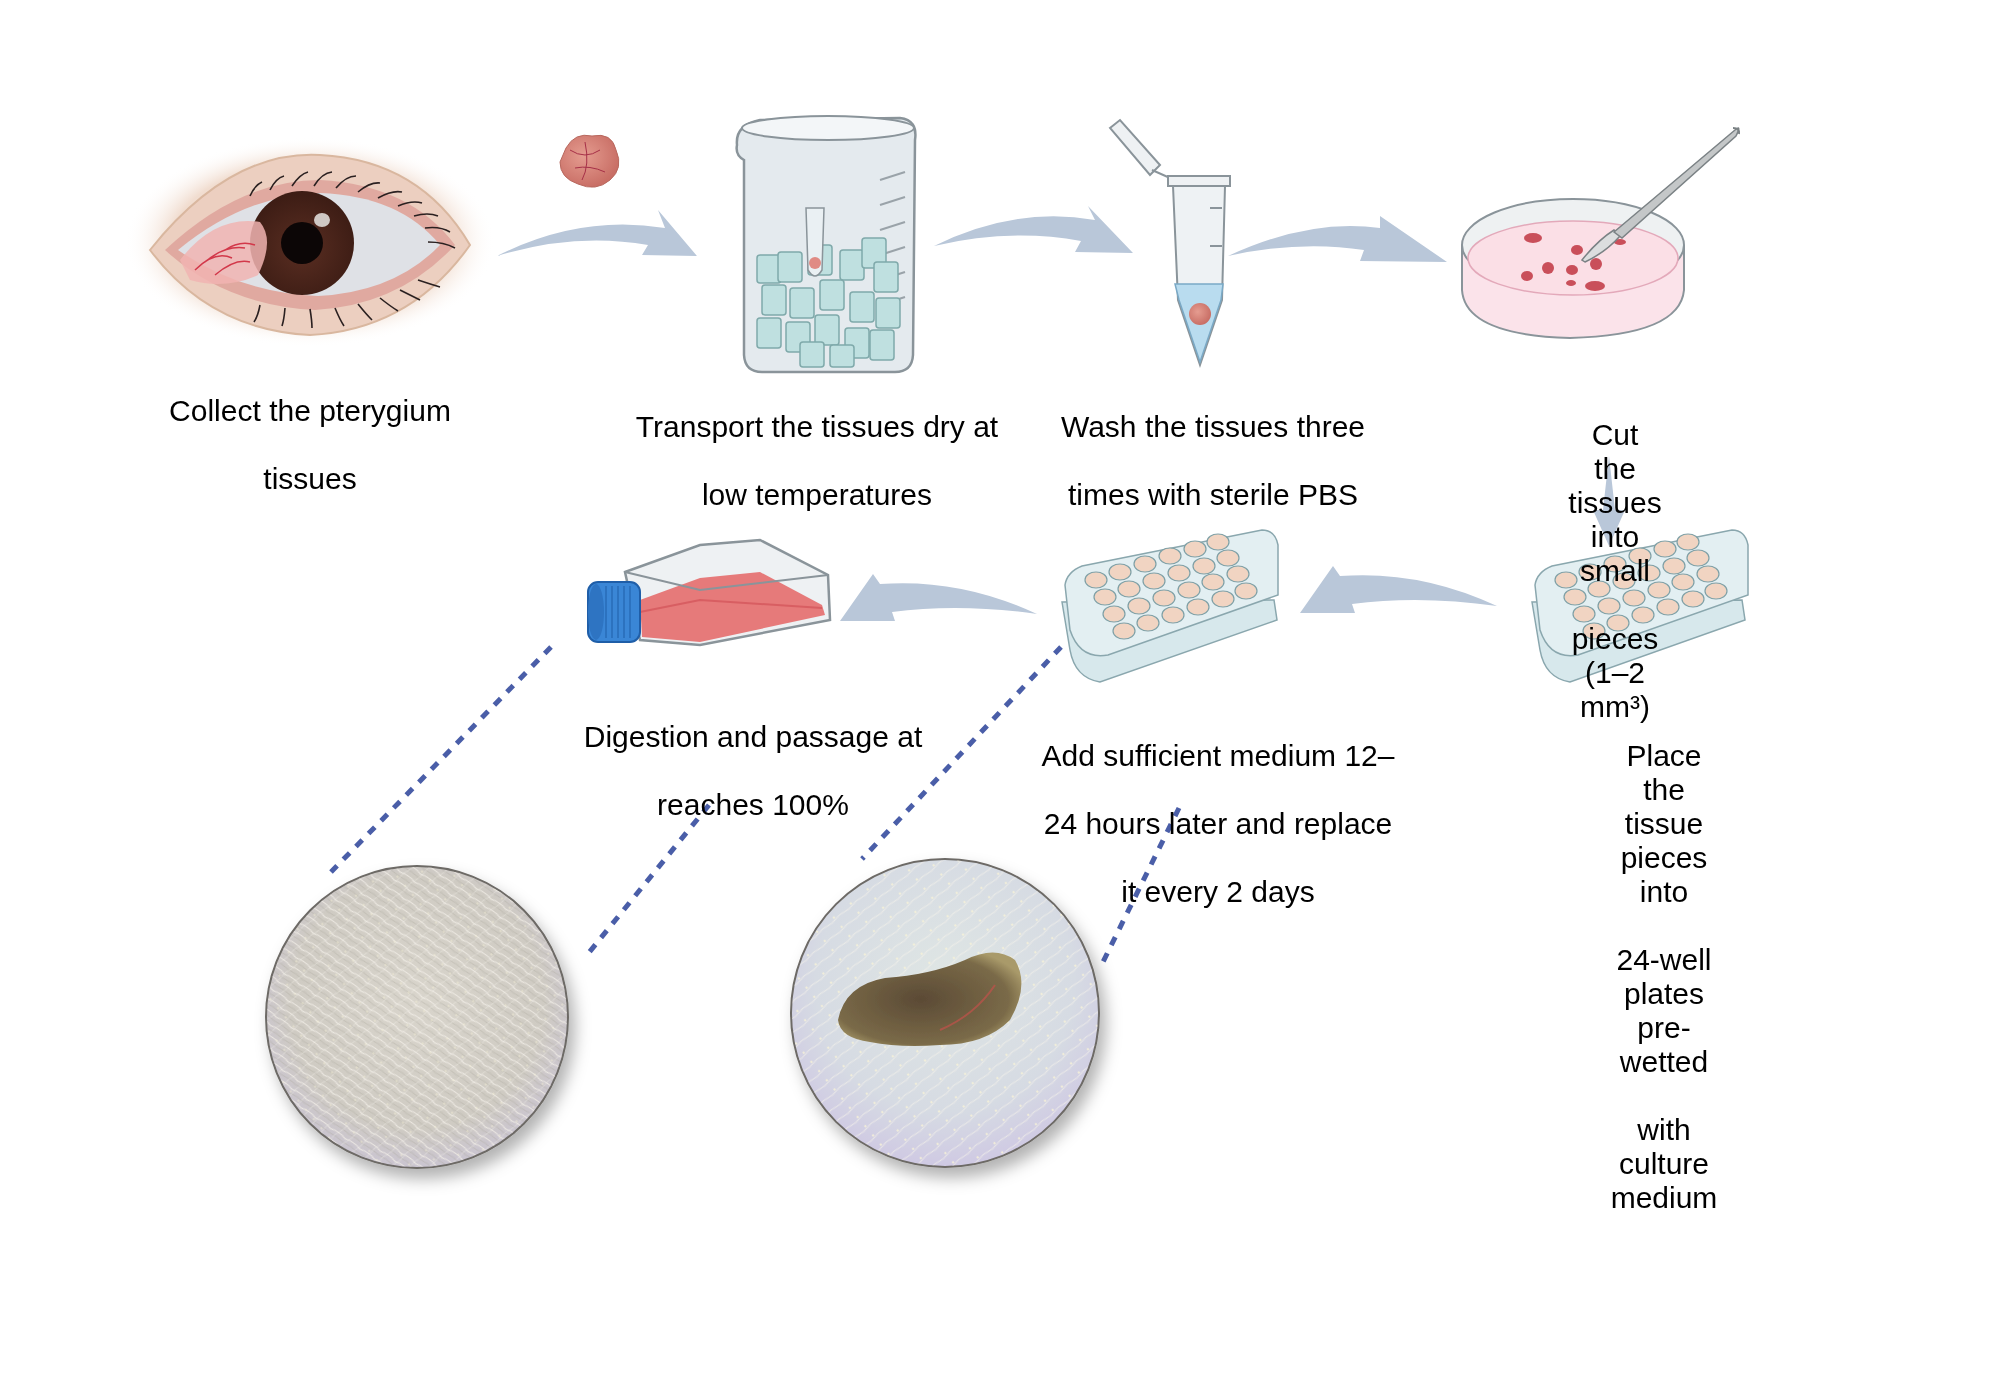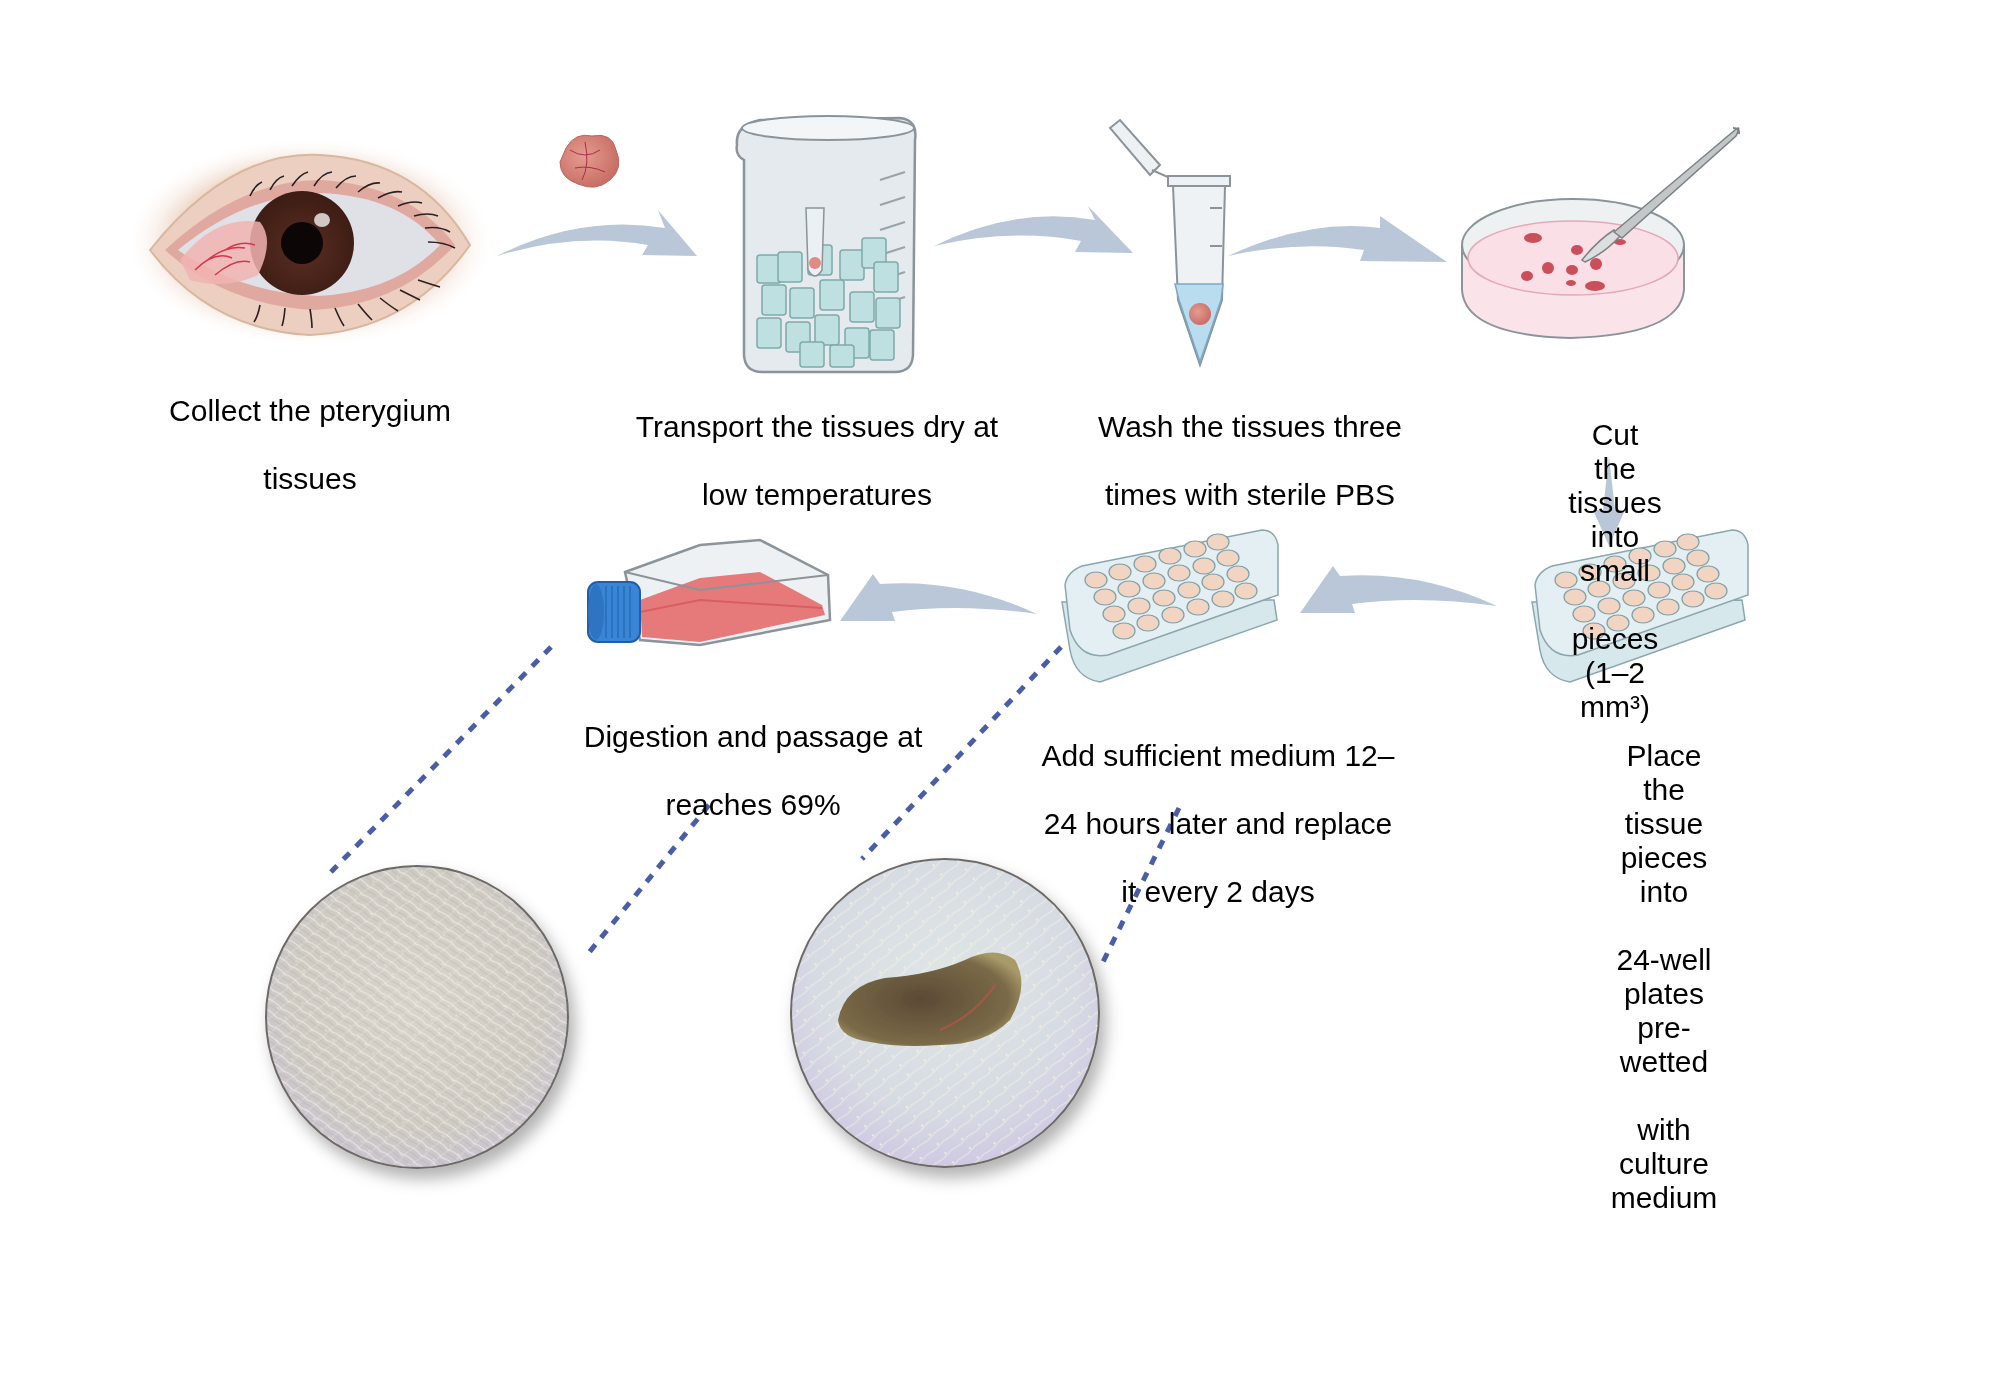--- a/index.html
+++ b/index.html
@@ -280,36 +280,36 @@
 </svg>
 
 <div class="label" style="left:310px; top:360px;">
   <span>Collect the pterygium</span>
   <span>tissues</span>
 </div>
 <div class="label" style="left:817px; top:376px;">
   <span>Transport the tissues dry at</span>
   <span>low temperatures</span>
 </div>
-<div class="label" style="left:1213px; top:376px;margin-left:37px;">
+<div class="label" style="left:1213px; top:376px;">
   <span>Wash the tissues three</span>
   <span>times with sterile PBS</span>
 </div>
 <div class="label" style="left:1615px; top:384px;">
   <span>Cut the tissues into small</span>
   <span>pieces (1–2 mm³)</span>
 </div>
 <div class="label" style="left:1664px; top:705px;">
   <span>Place the tissue pieces into</span>
   <span>24-well plates pre-wetted</span>
   <span>with culture medium</span>
 </div>
 <div class="label" style="left:1218px; top:705px;">
   <span>Add sufficient medium 12–</span>
   <span>24 hours later and replace</span>
   <span>it every 2 days</span>
 </div>
 <div class="label" style="left:713px; top:686px;margin-left:40px;">
   <span>Digestion and passage at</span>
-  <span>reaches 69%</span>
+  <span>reaches 100%</span>
 </div>
 
 </div>
 
 </body></html>

